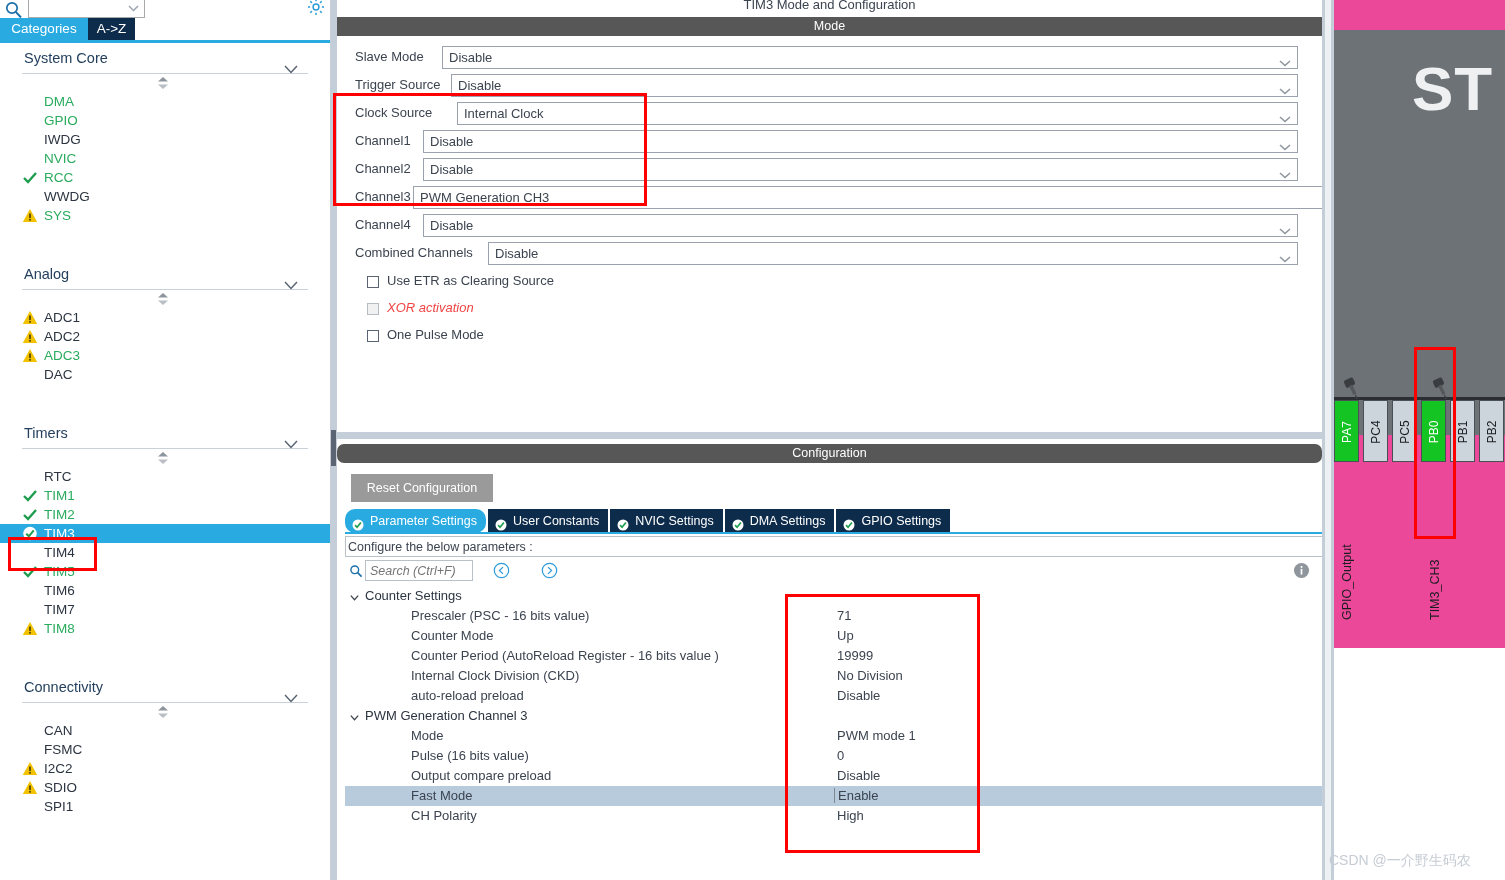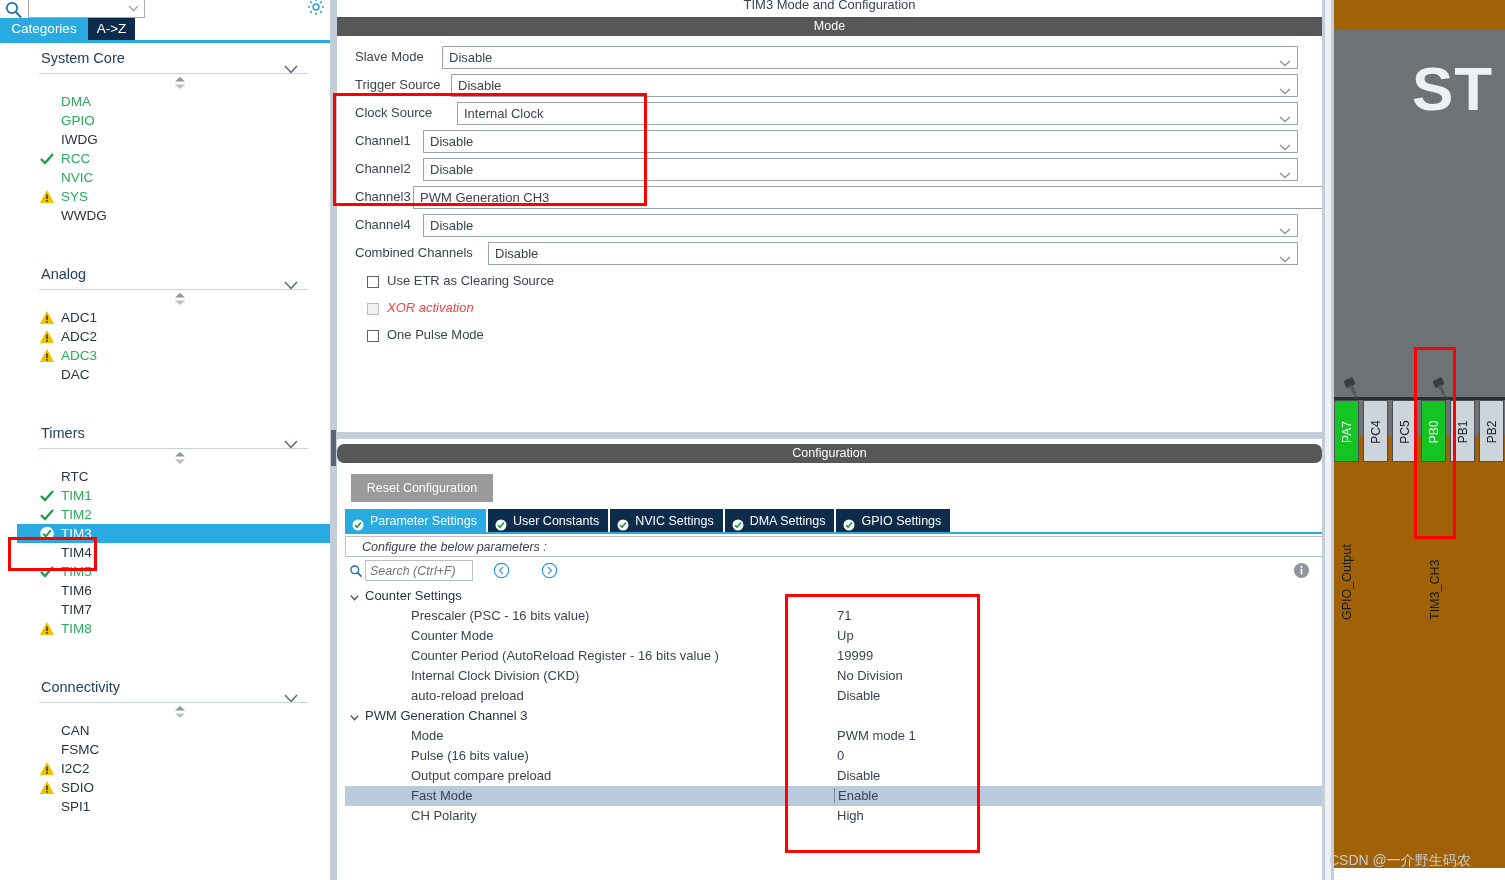--- a/index.html
+++ b/index.html
@@ -46,21 +46,20 @@
   .cat-tab.sel { left: 0; width: 88px; background: #29ABE2; }
   .cat-tab.unsel { left: 88px; width: 47px; background: #0d2b4a; }
   .tabs-underline {
     position: absolute; left: 0; top: 40px; width: 330px; height: 3px;
     background: #29ABE2;
   }
 
   .sb-scroll {
     position: absolute; left: 0; top: 43px; width: 330px; height: 837px;
     overflow: hidden;
-    padding-left: 17px;
   }
   .sb-group-header {
     position: relative; height: 30px; padding-left: 24px;
     font-size: 14.5px; color: #24405e; line-height: 30px;
   }
   .sb-group-header .chev {
     position: absolute; right: 32px; top: 11px; width: 14px; height: 9px;
   }
   .sb-group-rule {
     margin: 0 22px 0 22px; height: 1px; background: #c9d2db;
@@ -155,32 +154,32 @@
   }
   #cfg-tabs {
     position: absolute; left: 8px; top: 65px; height: 24px;
   }
   .cfg-tab {
     position: relative; float: left; height: 24px; line-height: 24px;
     background: #0d2b4a; color: #ffffff; font-size: 12.5px;
     padding: 0 9px 0 25px; margin-right: 2px; cursor: pointer;
     white-space: nowrap;
   }
-  .cfg-tab.active { background: #29ABE2; }
+  .cfg-tab.active { background: #29ABE2; border-radius: 10px; }
   .cfg-tab .tick {
     position: absolute; left: 7px; top: 6px; width: 12px; height: 12px;
   }
   #cfg-tab-underline {
     position: absolute; left: 8px; top: 88px; width: 977px; height: 2px;
     background: #29ABE2;
   }
   #cfg-hint {
     position: absolute; left: 8px; top: 92px; width: 1018px; height: 21px;
     border: 1px solid #b9c0c8; background: #ffffff;
-    font-size: 12.5px; color: #3c4450; line-height: 20px; padding-left: 16px; font-style: italic;
+    font-size: 12.5px; color: #3c4450; line-height: 20px; padding-left: 2px;
   }
   #search-row { position: absolute; left: 8px; top: 116px; width: 977px; height: 26px; }
   #srch-icon { position: absolute; left: 4px; top: 4px; width: 14px; height: 14px; }
   #srch-input {
     position: absolute; left: 20px; top: 0px; width: 108px; height: 21px;
     border: 1px solid #b9c0c8; background: #fff;
     font-size: 12.5px; font-style: italic; color: #9aa1a9;
     font-family: "Liberation Sans", sans-serif; padding-left: 4px;
   }
   .nav-arrow { position: absolute; top: 2px; width: 17px; height: 17px; cursor: pointer; }
@@ -212,22 +211,22 @@
     position: absolute; left: 1322px; top: 0; width: 12px; height: 880px;
     background: #c3ced8;
   }
   #main-scroll .track {
     position: absolute; left: 3px; top: 0; width: 6px; height: 880px;
     background: #eef1f4;
   }
 
   
   #chip {
-    position: absolute; left: 1334px; top: 0; width: 171px; height: 868px;
-    background: #a16207; overflow: hidden;
+    position: absolute; left: 1334px; top: 0; width: 171px; height: 648px;
+    background: #ec4899; overflow: hidden;
   }
   #chip-bg {
     position: absolute; left: 0; top: 30px; width: 171px; height: 405px;
     background: #6d7276;
   }
   #st-logo {
     position: absolute; left: 78px; top: 58px;
     font-size: 62px; font-weight: bold; color: #eef0f2;
     letter-spacing: 1px; line-height: 62px;
   }
@@ -322,36 +321,36 @@
           <span class="sp">
         <svg width="14" height="12" viewBox="0 0 14 12">
               <path d="M7 0 L12 4.5 L2 4.5 Z" fill="#8d959d"></path>
               <path d="M7 12 L12 7.5 L2 7.5 Z" fill="#b9bfc5"></path>
             </svg>
       </span>
         </div>
       <div class="sb-item green"><span>DMA</span></div>
       <div class="sb-item green"><span>GPIO</span></div>
       <div class="sb-item"><span>IWDG</span></div>
+      <div class="sb-item green"><span>NVIC</span></div>
       <div class="sb-item green">
         <span class="badge"><svg width="16" height="15" viewBox="0 0 16 15">
               <path d="M2 8 L6 12 L14 3" fill="none" stroke="#1f9d4f" stroke-width="2.4"></path>
             </svg></span>
         <span>RCC</span>
       </div>
-      <div class="sb-item green"><span>NVIC</span></div>
+      <div class="sb-item"><span>WWDG</span></div>
       <div class="sb-item green">
         <span class="badge"><svg width="16" height="15" viewBox="0 0 16 15">
               <path d="M8 1 L15.2 14 L0.8 14 Z" fill="#F2C200"></path>
               <rect x="7.1" y="5.5" width="1.8" height="4.6" fill="#5a4b00"></rect>
               <rect x="7.1" y="11" width="1.8" height="1.7" fill="#5a4b00"></rect>
             </svg></span>
         <span>SYS</span>
       </div>
-      <div class="sb-item"><span>WWDG</span></div>
 
       <div class="sb-gap"></div>
 
       <div class="sb-group-header">
         <span>Analog</span>
         <span class="chev">
           <svg width="14" height="9" viewBox="0 0 14 9">
               <path d="M1 1 L7 7.4 L13 1" fill="none" stroke="#5a6472" stroke-width="1.5"></path>
             </svg>
         </span>

